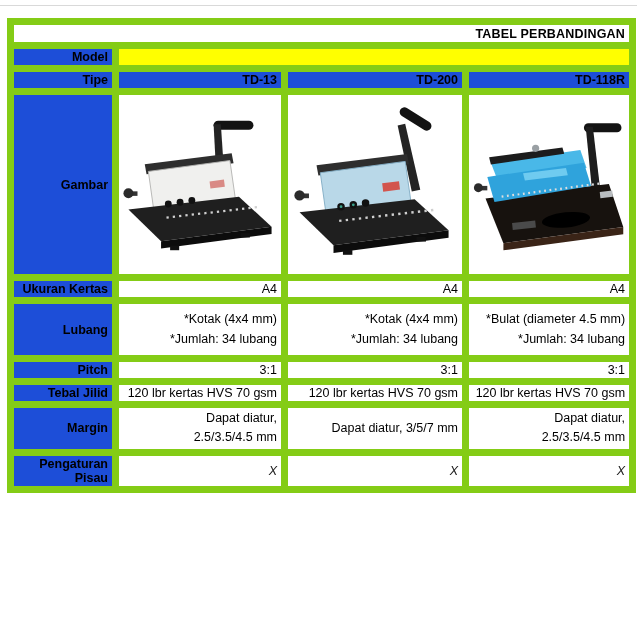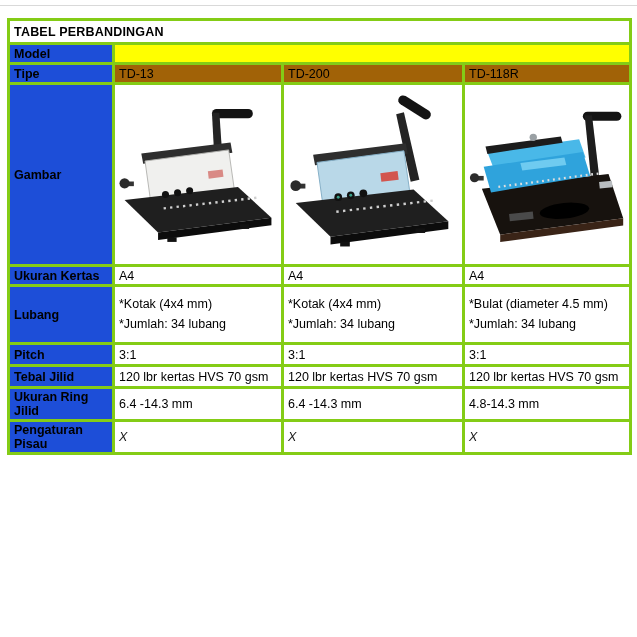--- a/index.html
+++ b/index.html
@@ -7,30 +7,30 @@
     width:637px;height:637px;background:#ffffff;position:relative;overflow:hidden;
     font-family:"Liberation Sans",sans-serif;color:#000;
   }
   .top-hairline{position:absolute;top:5px;left:0;width:637px;height:1px;background:#d9d9d9;}
   table.cmp{
     position:absolute;left:7px;top:18px;
     border-collapse:collapse;table-layout:fixed;width:622px;
     border:2px solid #141414;
   }
   table.cmp td{
-    border:3px solid #84cc16;
+    border:7px solid #84cc16;
     padding:1px 4px;
     font-size:12.5px;
-    text-align:left;vertical-align:middle;
+    text-align:right;vertical-align:middle;
     overflow:hidden;
   }
   td.title-cell{font-weight:bold;font-size:14.5px;letter-spacing:.2px;}
   td.lbl{background:#1d4ed8;font-weight:bold;font-size:12px;padding:1px 2px;}
   td.band{background:#ffff00;}
-  td.tipe{background:#a16207;font-weight:normal;}
+  td.tipe{background:#1d4ed8;font-weight:bold;}
   .r-title{height:24px}
   .r-model{height:20px}
   .r-tipe{height:20px}
   .r-gambar{height:177px}
   .r-std{height:20px}
   .r-fisik{height:58px}
   .r-lubang{height:58px}
   .r-pitch{height:22px}
   .r-tebalp{height:80px}
   .r-tebalj{height:22px}
@@ -167,28 +167,30 @@
   </tr>
 
 
   <tr class="r-tebalj">
     <td class="lbl">Tebal Jilid</td>
     <td>120 lbr kertas HVS 70 gsm</td>
     <td>120 lbr kertas HVS 70 gsm</td>
     <td>120 lbr kertas HVS 70 gsm</td>
   </tr>
 
-  <tr class="r-std">
-    <td class="lbl">Ukuran Ring Jilid</td>
-    <td>6.4 -14.3 mm</td>
-    <td>6.4 -14.3 mm</td>
-    <td>4.8-14.3 mm</td>
-  </tr>
 
 
+  <tr class="r-margin">
+    <td class="lbl">Margin</td>
+    <td class="preline">Dapat diatur,
+2.5/3.5/4.5 mm</td>
+    <td>Dapat diatur, 3/5/7 mm</td>
+    <td class="preline">Dapat diatur,
+2.5/3.5/4.5 mm</td>
+  </tr>
 
   <tr class="r-std">
     <td class="lbl">Pengaturan Pisau</td>
     <td class="xmark">X</td>
     <td class="xmark">X</td>
     <td class="xmark">X</td>
   </tr>
 </tbody>
   </table>
 

